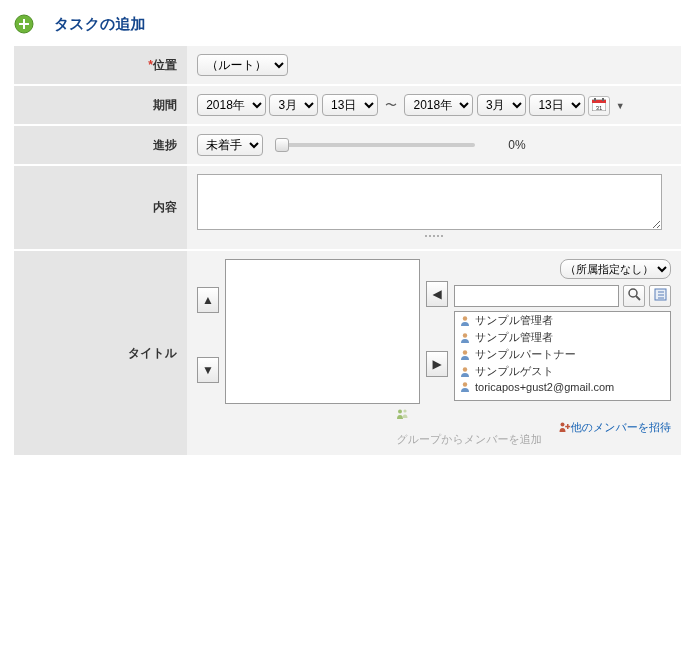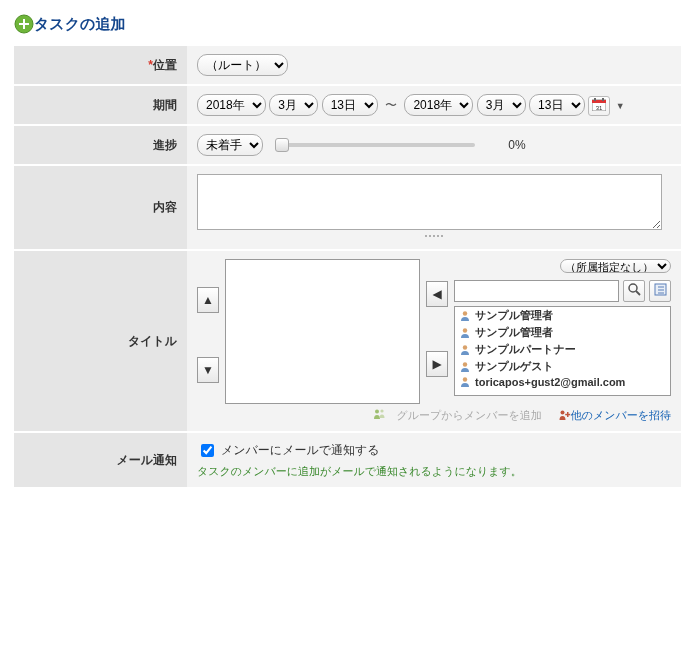--- a/index.html
+++ b/index.html
@@ -7,21 +7,21 @@
     font-family: "Hiragino Kaku Gothic Pro", "Meiryo", sans-serif;
     font-size: 12px;
     color: #333;
     margin: 0;
     padding: 14px;
     background: #fff;
   }
   .page-title {
     display: flex;
     align-items: center;
-    gap: 0;
+    gap: 20px;
     font-size: 15px;
     font-weight: bold;
     color: #14468c;
     margin-bottom: 10px;
   }
   .page-title .icon svg { display: block; }
   table.form-table {
     width: 100%;
     border-collapse: collapse;
   }
@@ -48,22 +48,23 @@
     height: 22px;
     border: 1px solid #5b8cc7;
     padding: 2px 4px;
     font-size: 12px;
   }
   select.sel {
     font-size: 12px;
     height: 22px;
     border: 1px solid #aaa;
     background: linear-gradient(#fff,#eee);
-    border-radius: 10px;
+    border-radius: 4px;
     padding: 1px 4px;
+    text-align: center;
   }
   .tilde { margin: 0 4px; color: #555; }
   .cal-btn {
     display: inline-flex;
     align-items: center;
     justify-content: center;
     width: 22px; height: 20px;
     border: 1px solid #bbb;
     border-radius: 3px;
     background: linear-gradient(#fff,#f1f1f1);
@@ -124,21 +125,21 @@
     border: 1px solid #999;
     background: linear-gradient(#fff,#e8e8e8);
     display: flex; align-items: center; justify-content: center;
     font-size: 12px;
     cursor: pointer;
   }
   .right-col { flex: 1; }
   .filter-row { text-align: right; margin-bottom: 6px; }
   .filter-select {
     font-size: 11px;
-    height: 14px;
+    height: 20px;
     border: 1px solid #aaa;
     background: linear-gradient(#fff,#eee);
     border-radius: 8px;
   }
   .search-row { display: flex; gap: 4px; align-items: center; margin-bottom: 4px; }
   .btn-col-lr { display: flex; flex-direction: column; gap: 44px; padding-top: 22px; }
   .search-input {
     flex: 1;
     height: 22px;
     border: 1px solid #999;
@@ -159,31 +160,30 @@
     height: 90px;
     overflow: auto;
   }
   .candidate-item {
     display: flex;
     align-items: center;
     gap: 4px;
     padding: 1px 4px;
     font-size: 11px;
     white-space: nowrap;
-    font-weight: bold;
   }
   .candidate-item .person-icon svg { display: block; }
   .invite-row {
     display: flex;
     justify-content: flex-end;
     gap: 16px;
     margin-top: 4px;
     font-size: 11px;
   }
-  .invite-row .grp { color: #aaa; display: flex; gap: 10px; }
+  .invite-row .grp { color: #aaa; display: flex; gap: 10px; flex-direction: column; }
   .invite-row .other { color: #1461b4; display: flex; align-items: center; gap: 0; cursor: pointer; }
   .mail-note, .comment-note {
     color: #3c8a2f;
     font-size: 11px;
     margin-top: 4px;
   }
   .chk-row { display: flex; align-items: center; gap: 4px; }
   .dropdown-arrow { font-size: 9px; color: #555; margin-left: 2px; }
 </style>
 </head>
@@ -376,25 +376,15 @@
                 <rect x="9" y="3" width="1.5" height="5" fill="#c0563c"></rect>
                 <rect x="7.2" y="4.8" width="5" height="1.5" fill="#c0563c"></rect>
               </svg>
             </span>
             <span>他のメンバーを招待</span>
           </span>
         </div>
       </td>
     </tr>
 
-    <tr>
-      <th><span>メール通知</span></th>
-      <td>
-        <label class="chk-row">
-          <input type="checkbox" id="mail-chk" checked="" style="">
-          <span>メンバーにメールで通知する</span>
-        </label>
-        <div class="mail-note">タスクのメンバーに追加がメールで通知されるようになります。</div>
-      </td>
-    </tr>
 
   </tbody>
 </table>
 
 </body></html>

